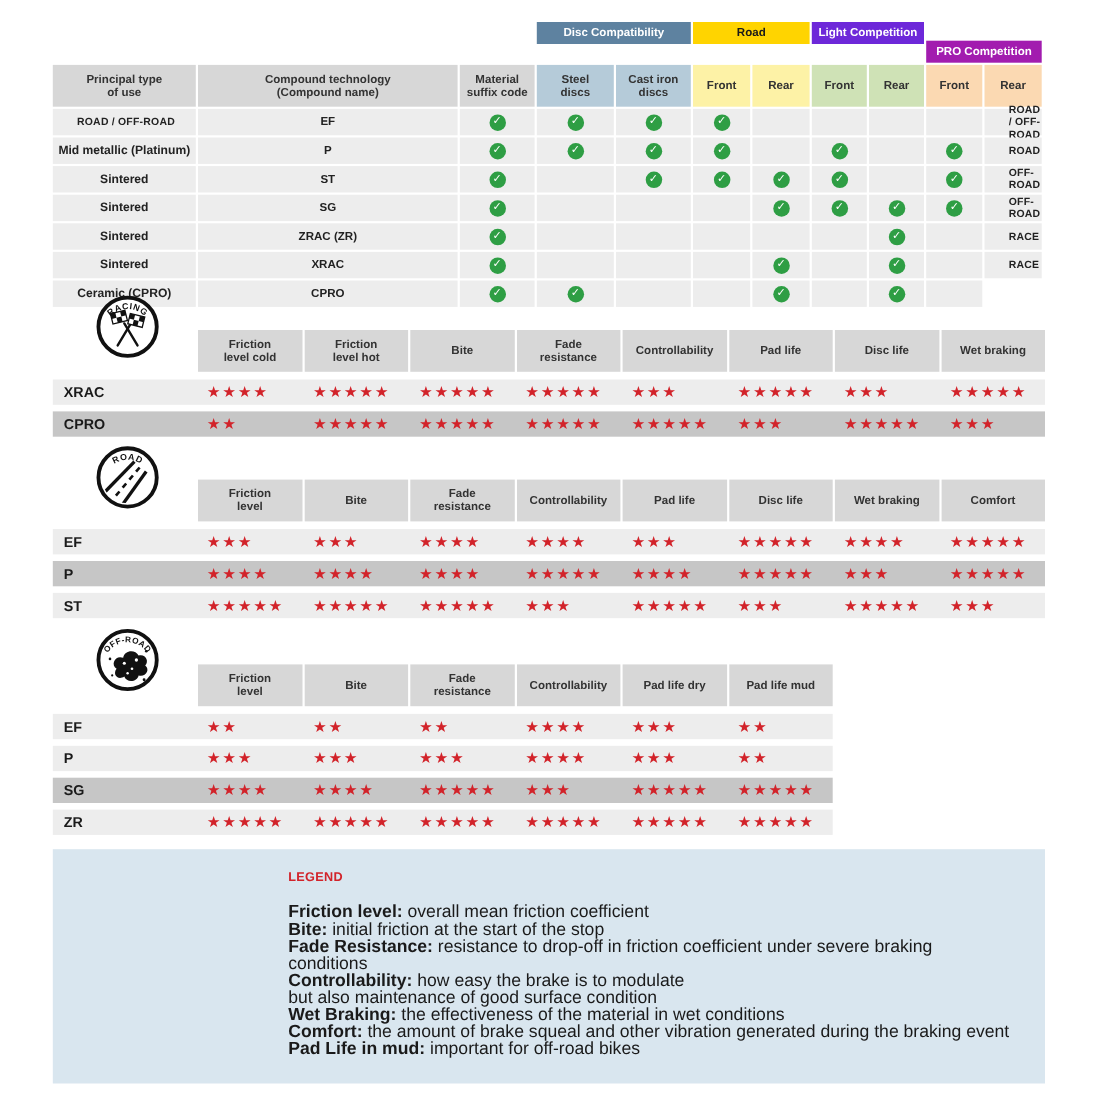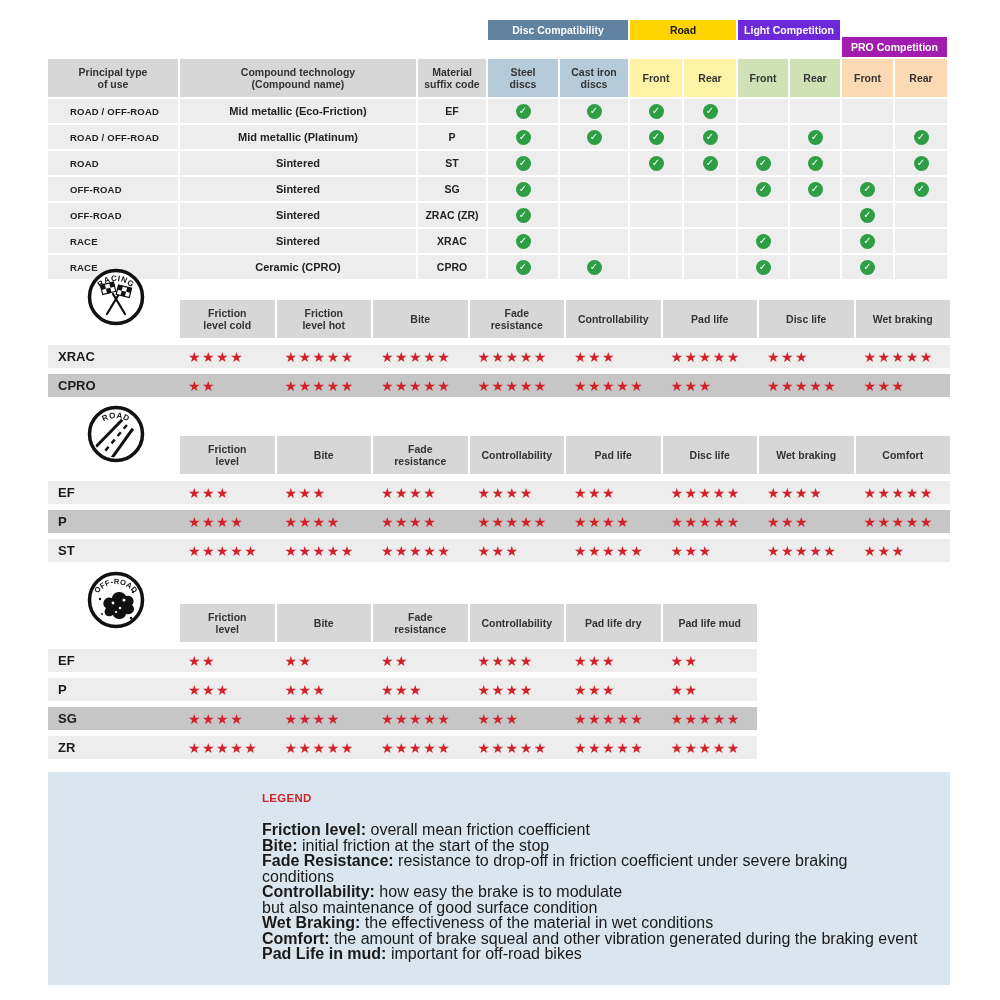--- a/index.html
+++ b/index.html
@@ -88,21 +88,20 @@
 discs</div>
       <div class="col-header ch-4">Cast iron
 discs</div>
       <div class="col-header ch-5">Front</div>
       <div class="col-header ch-6">Rear</div>
       <div class="col-header ch-7">Front</div>
       <div class="col-header ch-8">Rear</div>
       <div class="col-header ch-9">Front</div>
       <div class="col-header ch-10">Rear</div>
       <div class="cell use">ROAD / OFF-ROAD</div>
-      <div class="cell compound">Mid metallic (Eco-Friction)</div>
       <div class="cell code">EF</div>
       <div class="cell check">
         <span class="checkmark">✓</span>
       </div>
       <div class="cell check">
         <span class="checkmark">✓</span>
       </div>
       <div class="cell check">
         <span class="checkmark">✓</span>
       </div>

